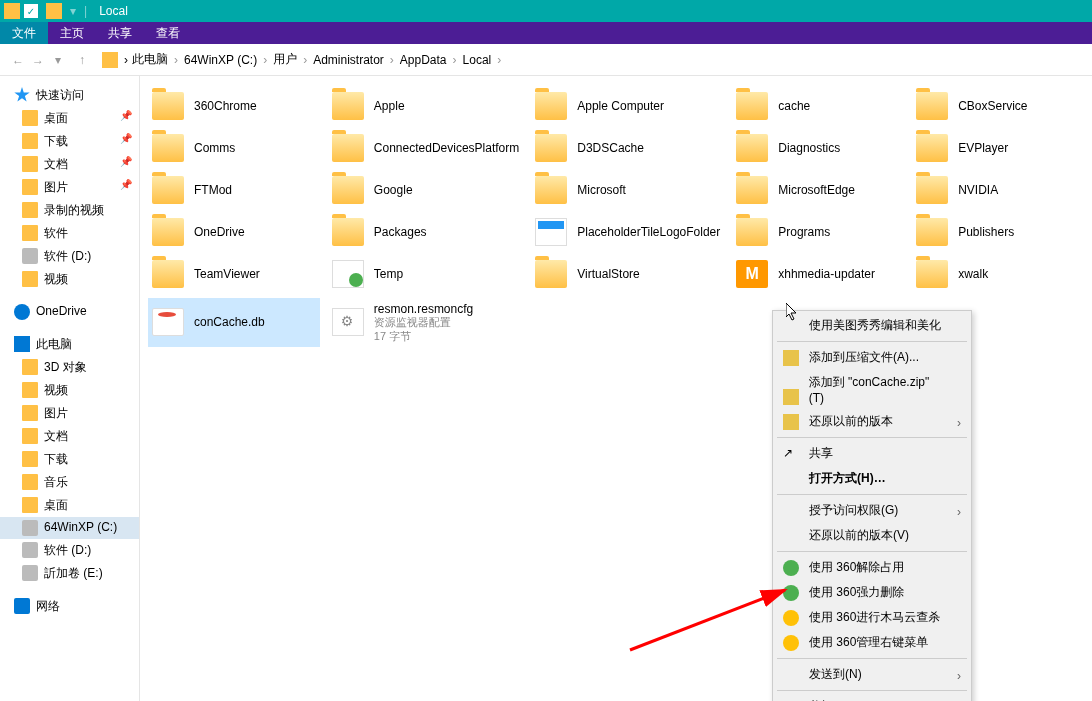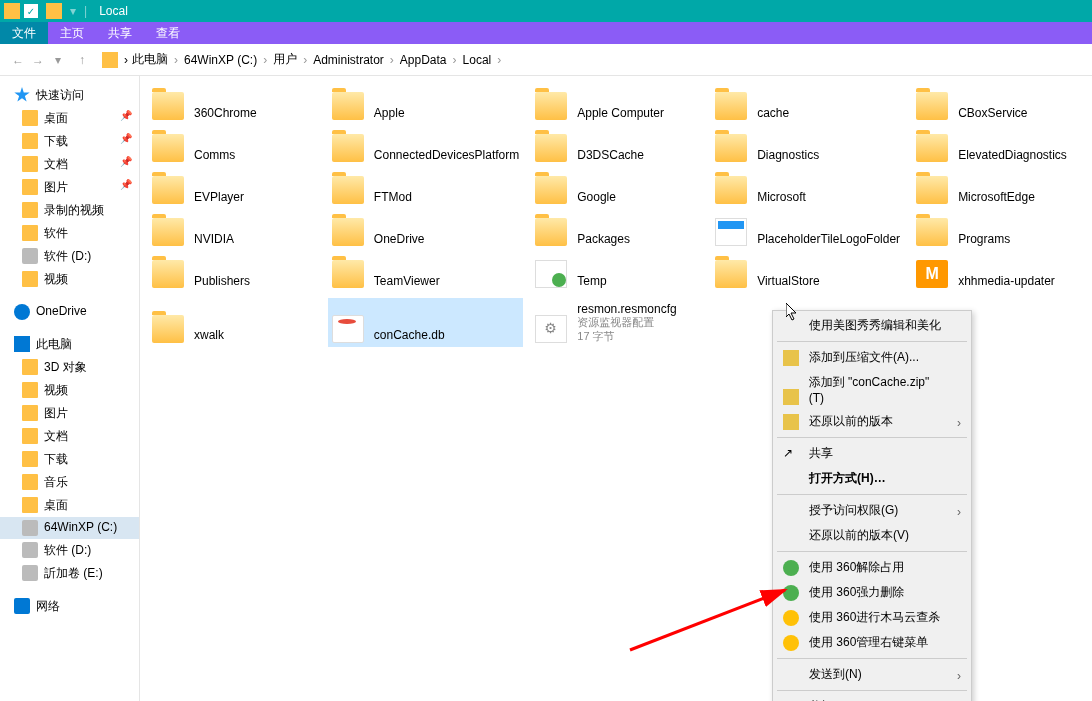--- a/index.html
+++ b/index.html
@@ -7,21 +7,21 @@
     
     
     .title-bar { height: 22px; background: #00a8a8; display: flex; align-items: center; padding: 0 4px; color: #fff; }
     .title-bar .icon-box { width: 16px; height: 16px; background: #ffc045; margin-right: 4px; }
     .title-bar .checkbox { width: 14px; height: 14px; background: #fff; margin-right: 4px; display: flex; align-items: center; justify-content: center; color: #00a8a8; font-size: 10px; }
     .title-bar .title-icon { width: 16px; height: 16px; background: #ffc045; margin-right: 4px; margin-left: 4px; }
     .title-bar .title-text { margin-left: 8px; }
     .title-bar .sep { color: rgba(255,255,255,0.5); margin: 0 4px; }
     
     
-    .ribbon { height: 22px; background: #8b5cf6; display: flex; align-items: stretch; }
+    .ribbon { height: 22px; background: #4c1d95; display: flex; align-items: stretch; }
     .ribbon .tab { padding: 3px 12px; color: #fff; cursor: pointer; display: flex; align-items: center; }
     .ribbon .tab.active { background: #0188a8; }
     
     
     .breadcrumb-bar { height: 32px; background: #fff; border-bottom: 1px solid #e5e5e5; display: flex; align-items: center; padding: 0 8px; }
     .breadcrumb-bar .nav-btn { width: 20px; height: 20px; display: flex; align-items: center; justify-content: center; color: #999; cursor: pointer; }
     .breadcrumb-bar .arrow-up { margin: 0 4px; }
     .breadcrumb-bar .bc-icon { width: 16px; height: 16px; background: #ffc045; margin: 0 6px; }
     .breadcrumb { display: flex; align-items: center; }
     .breadcrumb .seg { padding: 0 4px; cursor: pointer; }
@@ -41,21 +41,21 @@
     .ico.star { background: #2196f3; clip-path: polygon(50% 0, 61% 35%, 98% 35%, 68% 57%, 79% 91%, 50% 70%, 21% 91%, 32% 57%, 2% 35%, 39% 35%); }
     .ico.folder { background: #ffc045; border-radius: 1px; }
     .ico.drive { background: #bbb; border-radius: 2px; }
     .ico.cloud { background: #0078d4; border-radius: 50%; }
     .ico.pc { background: #0078d4; }
     .ico.net { background: #0078d4; border-radius: 2px; }
     
     
     .content { flex: 1; padding: 12px 8px; overflow: auto; position: relative; }
     .file-grid { display: grid; grid-template-columns: repeat(5, 1fr); gap: 6px 8px; }
-    .file-item { display: flex; align-items: flex-end; padding: 4px; cursor: pointer; }
+    .file-item { display: flex; align-items: center; padding: 4px; cursor: pointer; }
     .file-item.selected { background: #cce8ff; }
     .file-item .f-icon { width: 32px; height: 28px; margin-right: 10px; flex-shrink: 0; }
     .f-icon.folder { background: linear-gradient(#ffe9a8, #ffc045); border-radius: 2px; position: relative; }
     .f-icon.folder::before { content: ""; position: absolute; top: -4px; left: 0; width: 14px; height: 4px; background: #ffc045; border-radius: 2px 2px 0 0; }
     .f-icon.file-db { background: #fff; border: 1px solid #ddd; border-radius: 2px; position: relative; }
     .f-icon.file-db::after { content: ""; position: absolute; top: 3px; left: 5px; width: 18px; height: 5px; background: #e74c3c; border-radius: 50%; }
     .f-icon.file-m { background: #ff9800; border-radius: 2px; display: flex; align-items: center; justify-content: center; color: #fff; font-weight: bold; font-size: 16px; }
     .f-icon.file-t { background: #fff; border: 1px solid #ddd; position: relative; }
     .f-icon.file-t::after { content: ""; position: absolute; bottom: 0; right: 0; width: 14px; height: 14px; background: #4caf50; border-radius: 50%; }
     .f-icon.file-p { background: #fff; border: 1px solid #ddd; position: relative; }
@@ -262,24 +262,20 @@
         <div class="file-item">
           <div class="f-icon folder"></div>
           <div class="f-label">D3DSCache</div>
         </div>
         <div class="file-item">
           <div class="f-icon folder"></div>
           <div class="f-label">Diagnostics</div>
         </div>
         <div class="file-item">
           <div class="f-icon folder"></div>
-          <div class="f-label">ElevatedDiagnostics</div>
-        </div>
-        <div class="file-item">
-          <div class="f-icon folder"></div>
           <div class="f-label">EVPlayer</div>
         </div>
         <div class="file-item">
           <div class="f-icon folder"></div>
           <div class="f-label">FTMod</div>
         </div>
         <div class="file-item">
           <div class="f-icon folder"></div>
           <div class="f-label">Google</div>
         </div>

